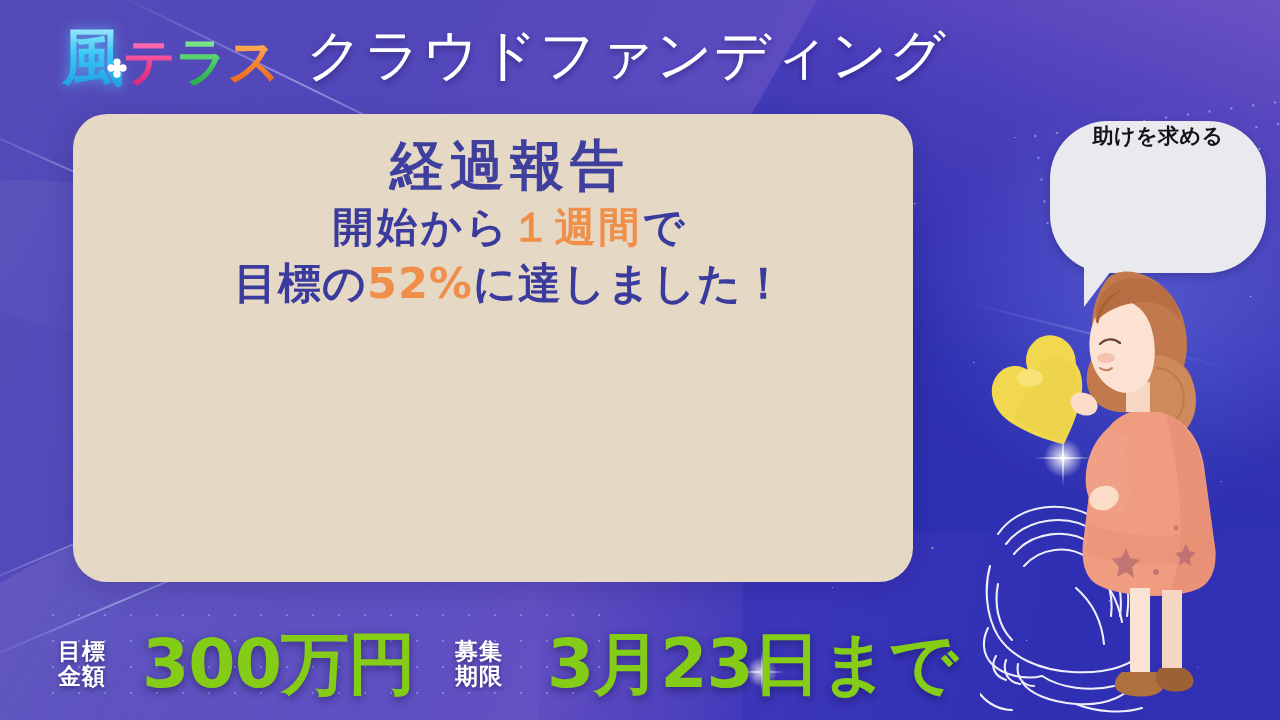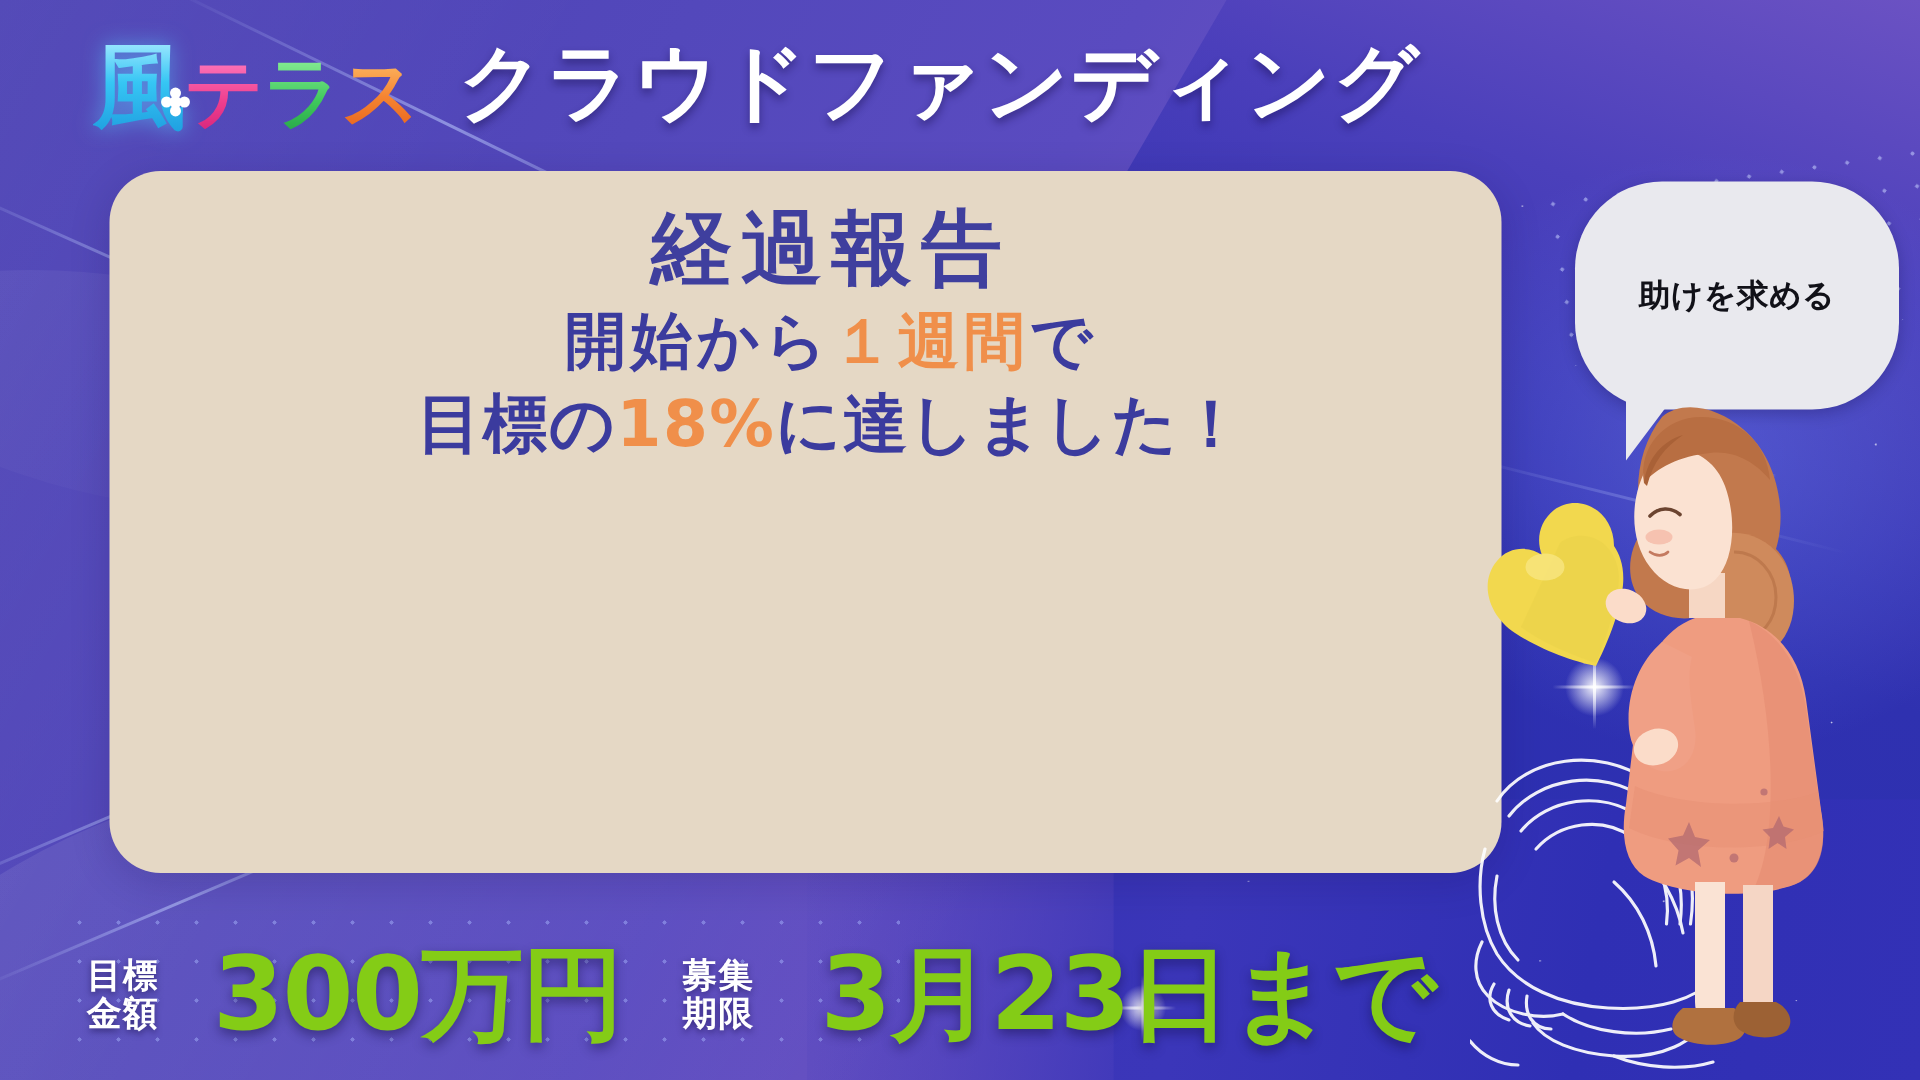--- a/index.html
+++ b/index.html
@@ -123,29 +123,29 @@
   .logo .s{
     background:linear-gradient(180deg,#ffc06a 0%,#f58432 55%,#e8641c 100%);
     -webkit-background-clip:text; background-clip:text; color:transparent;
     font-size:52px;
   }
   .logo-flower{
     position:absolute; left:44px; top:30px; width:22px; height:22px;
     pointer-events:none;
   }
   .header-title{
-    color:#ffffff; font-size:56px; font-weight:bold; letter-spacing:1px;
+    color:#ffffff; font-size:56px; font-weight:normal; letter-spacing:1px;
     text-shadow:0 3px 6px rgba(20,10,70,.45);
     font-family:"DejaVu Sans","Liberation Sans",sans-serif;
     white-space:nowrap;
   }
 
   
   .card{
-    position:absolute; left:73px; top:114px; width:928px; height:468px;
+    position:absolute; left:73px; top:114px; width:840px; height:468px;
     background:#e5d8c5; border-radius:34px;
     box-shadow:0 6px 26px rgba(20,10,70,.18);
     display:flex; flex-direction:column; align-items:center;
     padding-top:22px;
     padding-left:34px;
   }
   .card-title{
     font-size:54px; font-weight:bold; color:#3f3f9e; letter-spacing:6px;
     font-family:"DejaVu Sans","Liberation Sans",sans-serif;
     line-height:1.12; margin-bottom:4px;
@@ -157,21 +157,21 @@
   }
   .card-line.big{ font-size:43px; letter-spacing:1px; }
   .hl{ color:#f08f4a; }
   .para{ margin-top:14px; text-align:center; }
   .para .card-line{ line-height:1.44; }
 
   
   .bubble{
     position:absolute; right:14px; top:121px; width:216px; height:152px;
     background:#e9e9ee; border-radius:58px;
-    display:flex; flex-direction:column; align-items:center; justify-content:center;
+    display:flex; flex-direction:column; align-items:center; 
     box-shadow:0 3px 10px rgba(10,5,50,.25);
   }
   .bubble-line{
     color:#111118; font-weight:bold; font-size:21px; letter-spacing:.5px;
     line-height:1.45; white-space:nowrap;
     font-family:"DejaVu Sans","Liberation Sans",sans-serif;
   }
   .bubble-tail{
     position:absolute; left:34px; bottom:-34px; width:0; height:0;
     border-left:30px solid #e9e9ee;
@@ -251,21 +251,21 @@
   </div>
 
   <div class="card">
     <div class="card-title">経過報告</div>
 
     <div class="card-line">
       <span>開始から</span><span class="hl">１週間</span><span>で</span>
     </div>
 
     <div class="card-line big">
-      <span>目標の</span><span class="hl">18%</span><span>に達しました！</span>
+      <span>目標の</span><span class="hl">52%</span><span>に達しました！</span>
     </div>
 
   </div>
 
   <div class="bubble">
     <div class="bubble-line">助けを求める</div>
     <div class="bubble-tail"></div>
   </div>
 
   <svg class="illus" viewBox="0 0 300 484">

